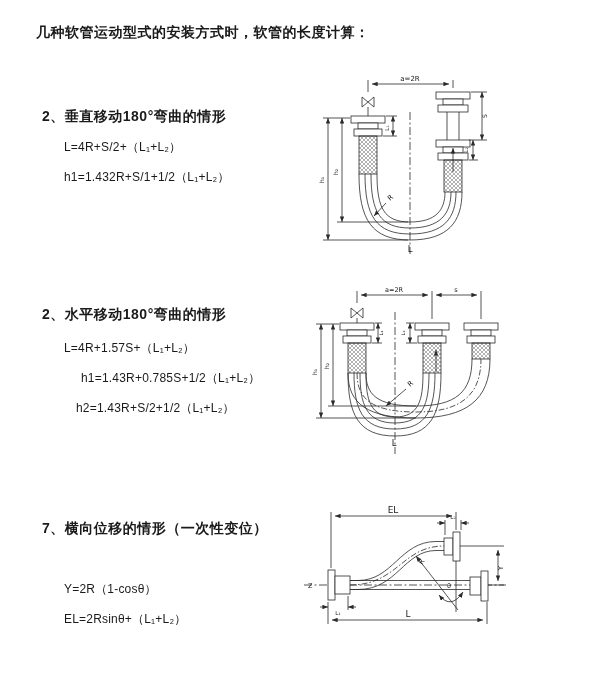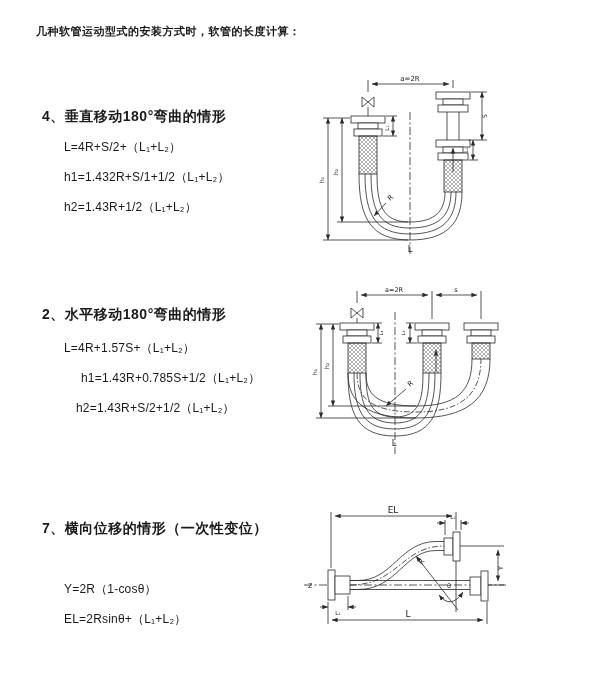--- a/index.html
+++ b/index.html
@@ -1,37 +1,36 @@
 <!DOCTYPE html>
 <html><head>
 <meta charset="utf-8">
 <style>
   html,body{margin:0;padding:0;background:#e8e8e8;}
   #page{
     position:relative;width:600px;height:675px;background:#ffffff;
     font-family:"Liberation Sans","DejaVu Sans",sans-serif;color:#1a1a1a;
     overflow:hidden;border-bottom:3px solid #cfcfcf;
   }
-  .title{position:absolute;left:36px;top:24px;font-size:11px;font-weight:bold;letter-spacing:.5px;}
+  .title{position:absolute;left:36px;top:24px;font-size:14px;font-weight:bold;letter-spacing:.5px;}
   .sec-heading{position:absolute;font-size:14px;font-weight:bold;letter-spacing:.5px;}
   .formula{position:absolute;font-size:12px;font-weight:400;letter-spacing:.2px;}
   svg{position:absolute;}
   svg text{font-family:"DejaVu Sans","Liberation Sans",sans-serif;fill:#1a1a1a;}
 </style>
 </head>
 <body>
 
 <div id="page">
 
   <div class="title">几种软管运动型式的安装方式时，软管的长度计算：</div>
 
-  <div class="sec-heading" style="left:42px;top:108px">4、垂直移动180°弯曲的情形</div>
+  <div class="sec-heading" style="left:42px;top:108px">2、垂直移动180°弯曲的情形</div>
   <div class="formula" style="left:64px;top:139px">L=4R+S/2+（L₁+L₂）</div>
   <div class="formula" style="left:64px;top:169px">h1=1.432R+S/1+1/2（L₁+L₂）</div>
-  <div class="formula" style="left:64px;top:199px">h2=1.43R+1/2（L₁+L₂）</div>
 
   <svg style="left:310px;top:70px" width="290" height="190" viewBox="0 0 290 190">
     <defs>
       <marker id="m1" viewBox="0 0 10 8" refX="10" refY="4" markerWidth="7" markerHeight="5.6" orient="auto-start-reverse">
         <path d="M0,0 L10,4 L0,8 Z" fill="#2a2a2a"></path>
       </marker>
       <pattern id="p1" width="4" height="4" patternUnits="userSpaceOnUse">
         <path d="M0,4 L4,0 M0,0 L4,4" stroke="#666" stroke-width="0.5" fill="none"></path>
       </pattern>
     </defs>

